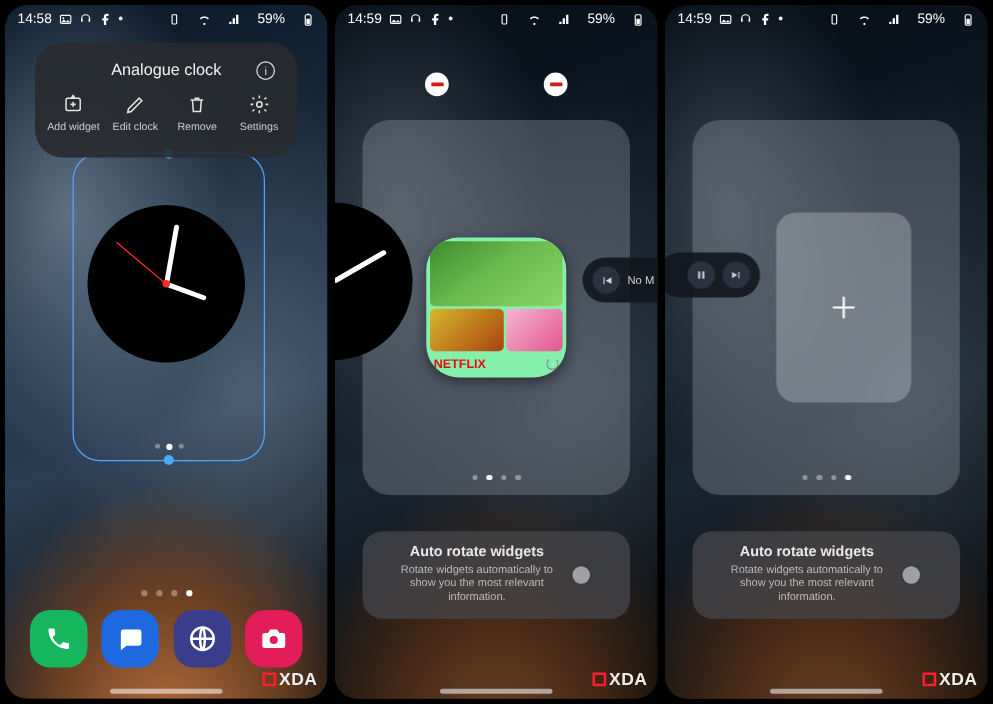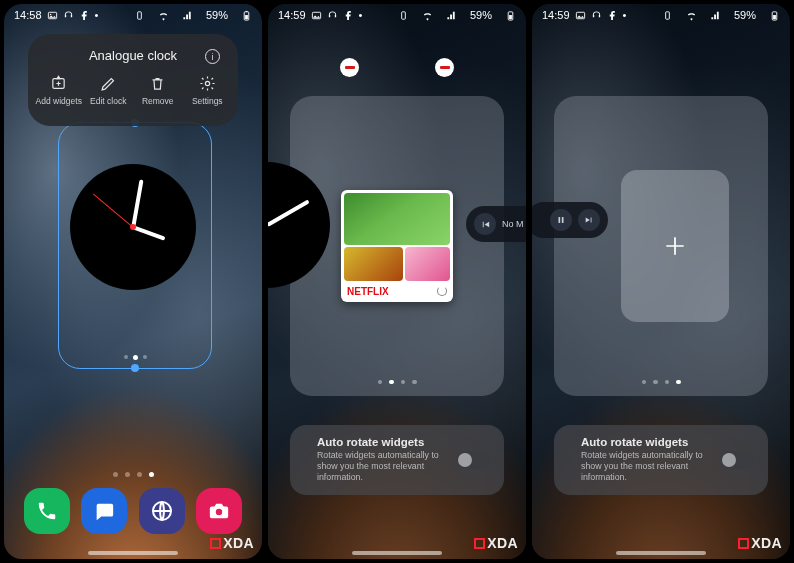--- a/index.html
+++ b/index.html
@@ -13,20 +13,21 @@
     overflow: hidden;
     padding: 4px;
   }
   .screen {
     flex: 1;
     height: 100%;
     position: relative;
     background: #000;
     border-radius: 18px;
     overflow: hidden;
+    text-align: center;
   }
   
   .wallpaper {
     position: absolute; inset: 0;
     background:
       radial-gradient(ellipse 140% 80% at 50% 105%, #b86f3e 0%, #6b4023 25%, transparent 45%),
       radial-gradient(ellipse 120% 90% at 20% 30%, rgba(180,200,220,0.45) 0%, transparent 40%),
       radial-gradient(ellipse 120% 90% at 75% 55%, rgba(150,170,190,0.3) 0%, transparent 50%),
       linear-gradient(160deg, #0a1726 0%, #1d2f42 40%, #2a3d52 60%, #0a0a0a 100%);
   }
@@ -156,21 +157,21 @@
   .toggle .knob{ position:absolute; left:2px; top:2px; width:14px; height:14px; background:#9fa0a4; border-radius:50%;}
 
   
   .clock-peek{
     position:absolute; left:-86px; top:66px;
     width:126px; height:126px; background:#000; border-radius:50%;
   }
   .clock-peek .hand.min{ transform: translate(-50%,-100%) rotate(60deg);}
   .netflix-tile{
     position:relative; width:112px; height:112px;
-    background:#ffffff; border-radius:6px; overflow:hidden;
+    background:#86efac; border-radius:26px; overflow:hidden;
     box-shadow:0 3px 10px rgba(0,0,0,0.45);
     display:grid;
     grid-template-columns: 1.3fr 1fr;
     grid-template-rows: 1.5fr 1fr 16px;
     gap:2px; padding:3px;
   }
   .thumb{ border-radius:4px; }
   .th-main{ grid-column:1/3; grid-row:1; background:linear-gradient(145deg,#3d8c2e,#6ab94c 45%,#8ad468);}
   .th-a{ grid-column:1; grid-row:2; background:linear-gradient(135deg,#d6b82d,#a8430e);}
   .th-b{ grid-column:2; grid-row:2; background:linear-gradient(135deg,#f7b6cf,#e05590);}
@@ -263,21 +264,21 @@
           <div class="info-circ">i</div>
         </div>
     </div>
     <div class="popup-actions">
       <div class="popup-action">
         <svg class="ic" viewBox="0 0 24 24" fill="none" stroke="currentColor" stroke-width="1.7">
             <rect x="4" y="5" width="16" height="14" rx="2"></rect>
             <path d="M12 9v6M9 12h6"></path>
             <path d="M12 2l-2 3h4z" fill="currentColor"></path>
           </svg>
-        <span>Add widgets</span>
+        <span>Add widget</span>
       </div>
       <div class="popup-action">
         <svg class="ic" viewBox="0 0 24 24" fill="none" stroke="currentColor" stroke-width="1.7">
             <path d="M4 17l12-12 3 3-12 12-4 1 1-4z"></path>
           </svg>
         <span>Edit clock</span>
       </div>
       <div class="popup-action">
         <svg class="ic" viewBox="0 0 24 24" fill="none" stroke="currentColor" stroke-width="1.7">
             <path d="M5 7h14M10 7V5h4v2M7 7l1 13h8l1-13"></path>

